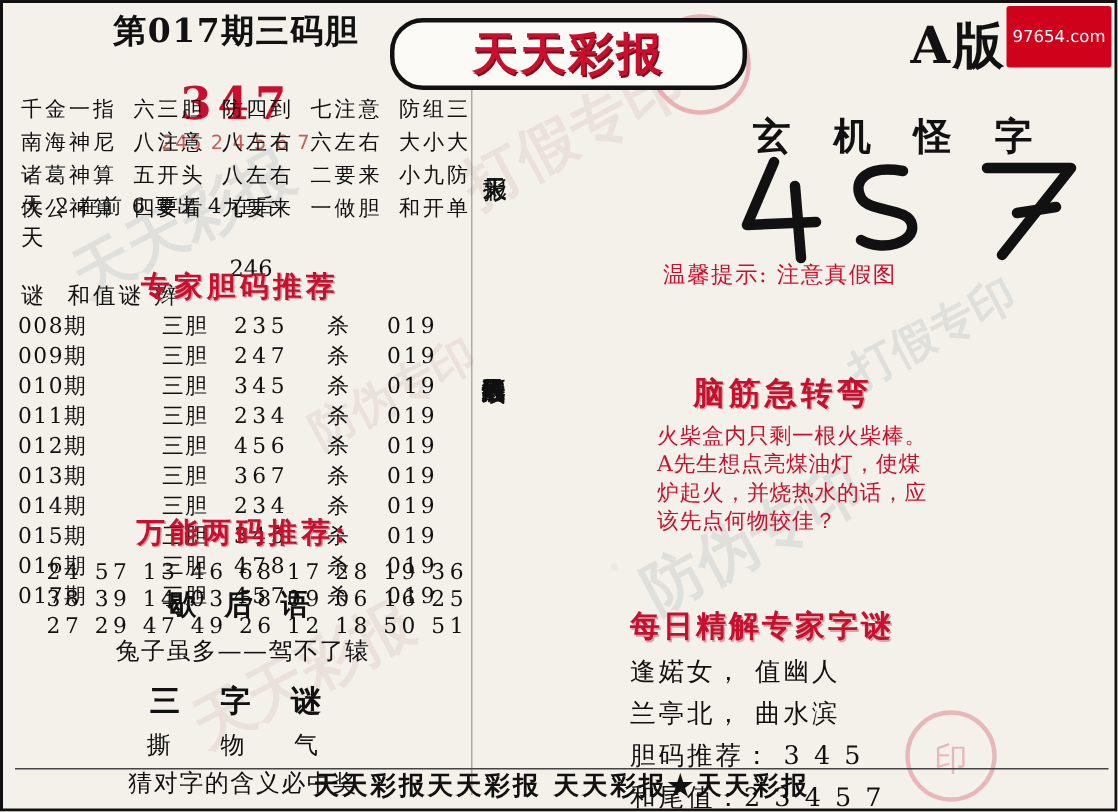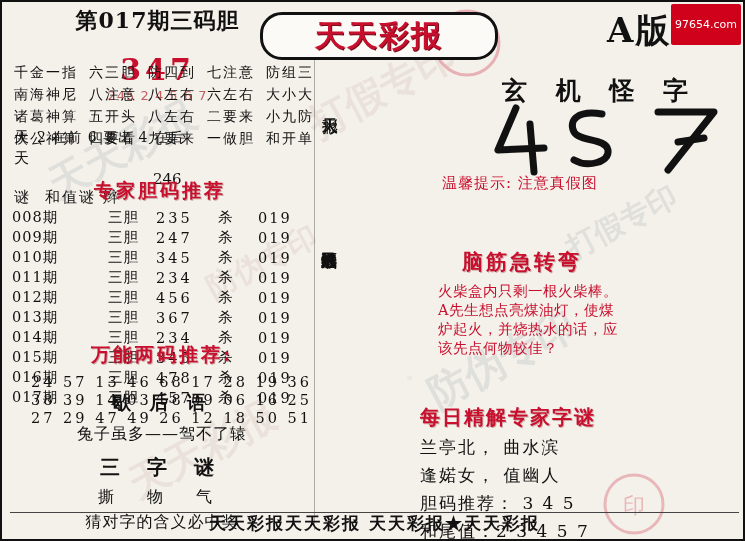--- a/index.html
+++ b/index.html
@@ -461,22 +461,22 @@
 
   <div class="tip">温馨提示: 注意真假图</div>
 
   <div class="teaser">
     <div class="teaser-title">脑筋急转弯</div>
     <div class="teaser-body">火柴盒内只剩一根火柴棒。A先生想点亮煤油灯，使煤炉起火，并烧热水的话，应该先点何物较佳？</div>
   </div>
 
   <div class="daily">
     <div class="daily-title">每日精解专家字谜</div>
+    <div class="daily-line">逢婼女， 值幽人</div>
     <div class="daily-line">兰亭北， 曲水滨</div>
-    <div class="daily-line">逢婼女， 值幽人</div>
     <div class="daily-line">胆码推荐： 3 4 5</div>
     <div class="daily-line">和尾值：2 3 4 5 7</div>
   </div>
 
   <div class="hr"></div>
   <div class="footer">天天彩报天天彩报  天天彩报★天天彩报</div>
 
 </div>
 
 </body></html>

